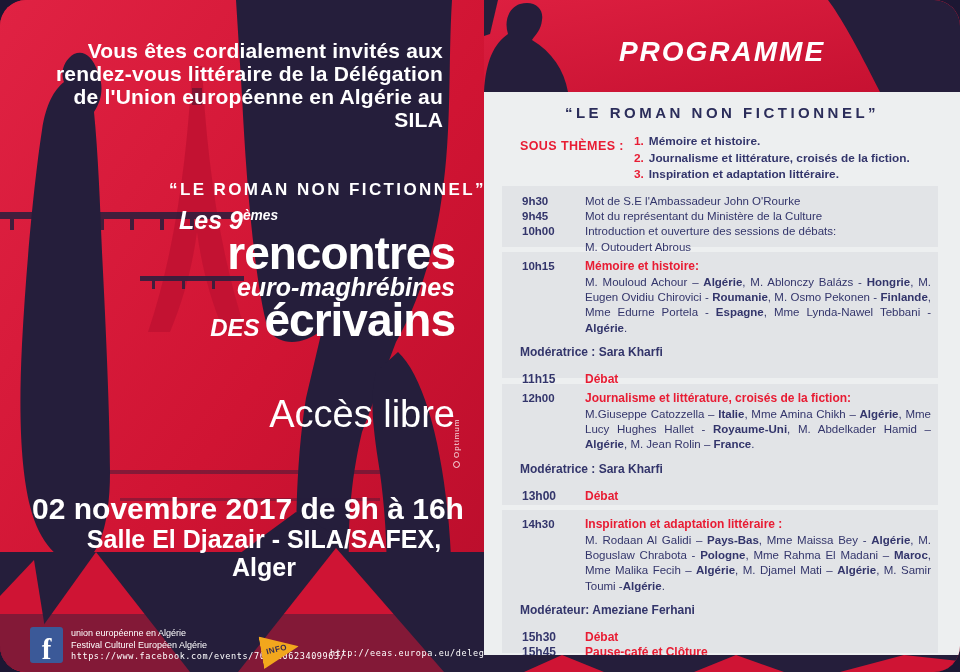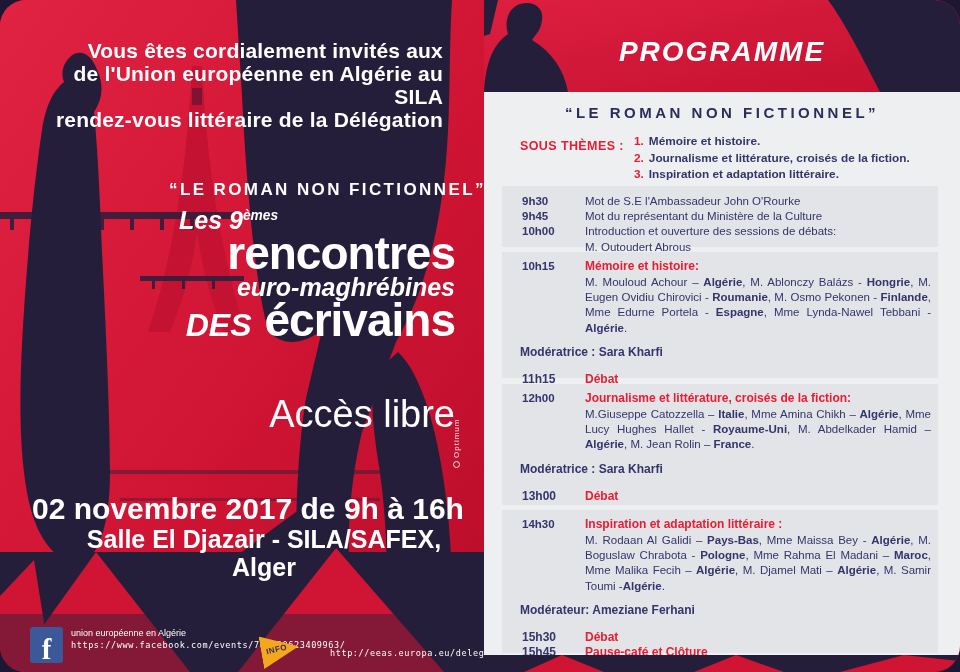--- a/index.html
+++ b/index.html
@@ -15,21 +15,21 @@
           color:#fff;font-weight:bold;font-size:21px;line-height:23px;letter-spacing:.2px;}
 
   .title-block{position:absolute;right:29px;top:180px;width:286px;text-align:right;color:#fff;}
   .kicker{font-size:17px;font-weight:bold;letter-spacing:2.4px;white-space:nowrap;margin-bottom:4px;}
   .les-row{text-align:left;padding-left:10px;font-style:italic;font-weight:bold;
            font-size:25px;line-height:24px;}
   .sup{font-size:55%;vertical-align:super;letter-spacing:0;}
   .word-main{font-size:46px;line-height:42px;font-weight:bold;letter-spacing:-1px;}
   .word-sub{font-style:italic;font-weight:bold;font-size:25px;line-height:26px;}
   .des-row{line-height:40px;white-space:nowrap;}
-  .des{font-style:italic;font-weight:bold;font-size:32px;margin-right:13px;}
+  .des{font-style:italic;font-weight:bold;font-size:24px;margin-right:5px;}
   .ecr{font-size:46px;font-weight:bold;letter-spacing:-1px;}
 
   .access{position:absolute;right:29px;top:393px;color:#fff;font-weight:normal;font-size:38px;}
 
   .when{position:absolute;left:28px;width:440px;top:492px;text-align:center;color:#fff;}
   .when .d1{font-size:30px;font-weight:bold;line-height:33px;}
   .when .d2{font-size:25px;font-weight:bold;line-height:28px;margin-left:32px;}
 
   .wm{position:absolute;left:452px;top:468px;transform:rotate(-90deg);transform-origin:left top;
       color:rgba(255,255,255,.85);font-size:8px;letter-spacing:1px;white-space:nowrap;}
@@ -131,22 +131,22 @@
       <rect x="120" y="498" width="260" height="3" fill="#251e3b" opacity="0.35"></rect>
       <rect x="0" y="552" width="484" height="120" fill="#251e3b"></rect>
       <path d="M10,672 L96,552 L190,672 Z" fill="#cf1434"></path>
       <path d="M238,672 L336,548 L444,672 Z" fill="#cf1434"></path>
       <path d="M0,596 L34,560 L52,672 L0,672 Z" fill="#cf1434"></path>
       <rect x="0" y="614" width="484" height="58" fill="#251e3b" opacity="0.45"></rect>
     </svg>
 
     <div class="invite">
       <div>Vous êtes cordialement invités aux</div>
+      <div>rendez-vous littéraire de la Délégation</div>
       <div>de l'Union européenne en Algérie au SILA</div>
-      <div>rendez-vous littéraire de la Délégation</div>
     </div>
 
     <div class="title-block">
       <div class="kicker">“LE ROMAN NON FICTIONNEL”</div>
       <div class="les-row"><span>Les 9</span><span class="sup">èmes</span></div>
       <div class="word-main">rencontres</div>
       <div class="word-sub">euro-maghrébines</div>
       <div class="des-row"><span class="des">DES</span><span class="ecr">écrivains</span></div>
     </div>
 
@@ -155,20 +155,21 @@
     <div class="when">
       <div class="d1">02 novembre 2017 de 9h à 16h</div>
       <div class="d2">Salle El Djazair  - SILA/SAFEX, Alger</div>
     </div>
 
     <div class="wm"><span class="wm-icon"></span><span>Optimum</span></div>
 
     <div class="fb-icon">f</div>
     <div class="fb-lines">
       <div>union européenne en Algérie</div>
+      <div>Festival Culturel Européen Algérie</div>
       <div class="url">https://www.facebook.com/events/767620623409963/</div>
     </div>
 
     <div class="info-arrow"></div>
     <div class="info-label" style="position:absolute;left:266px;top:645px;">INFO</div>
     <div class="eu-url">http://eeas.europa.eu/delegations/algeria__fr</div>
   </div>
 
   <div class="right">
 

